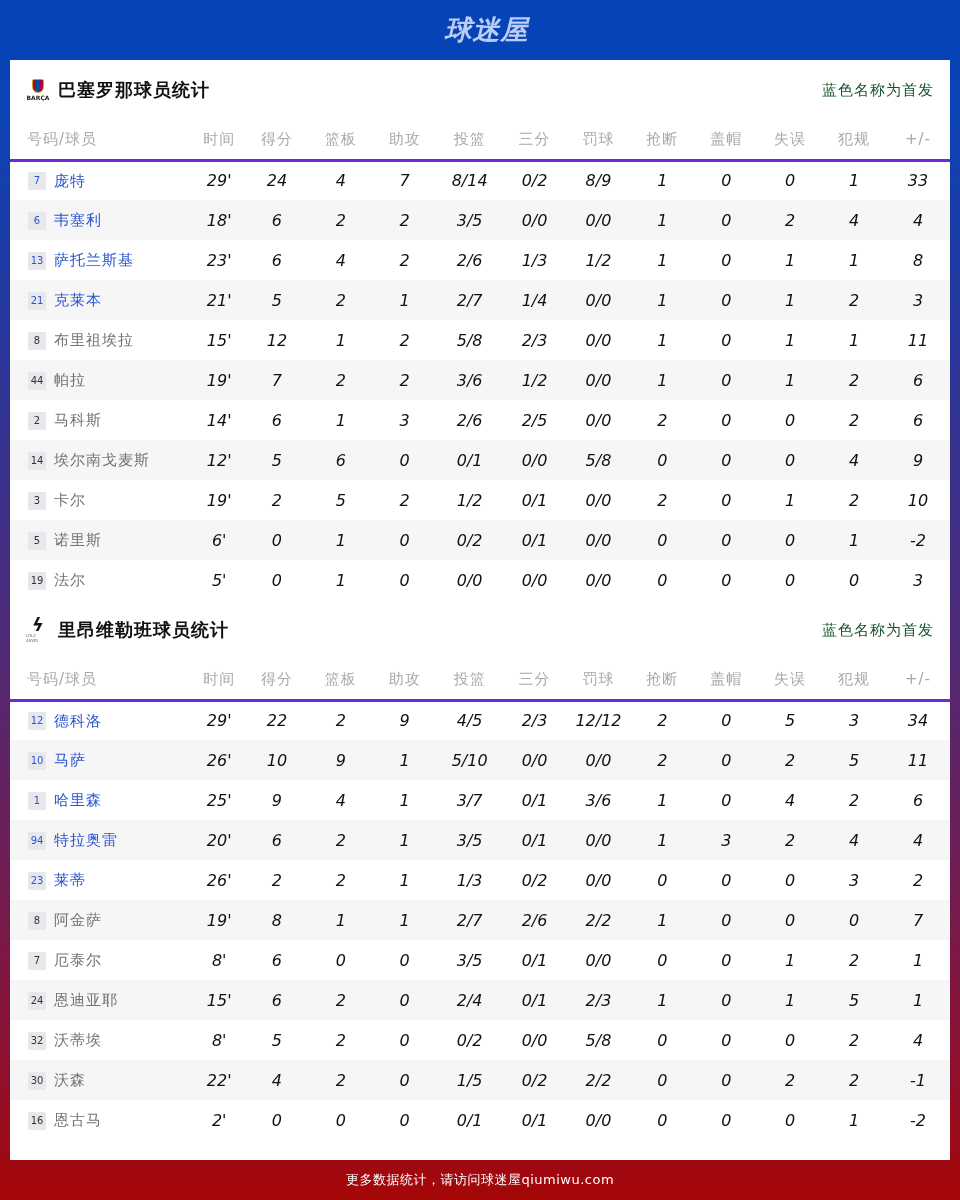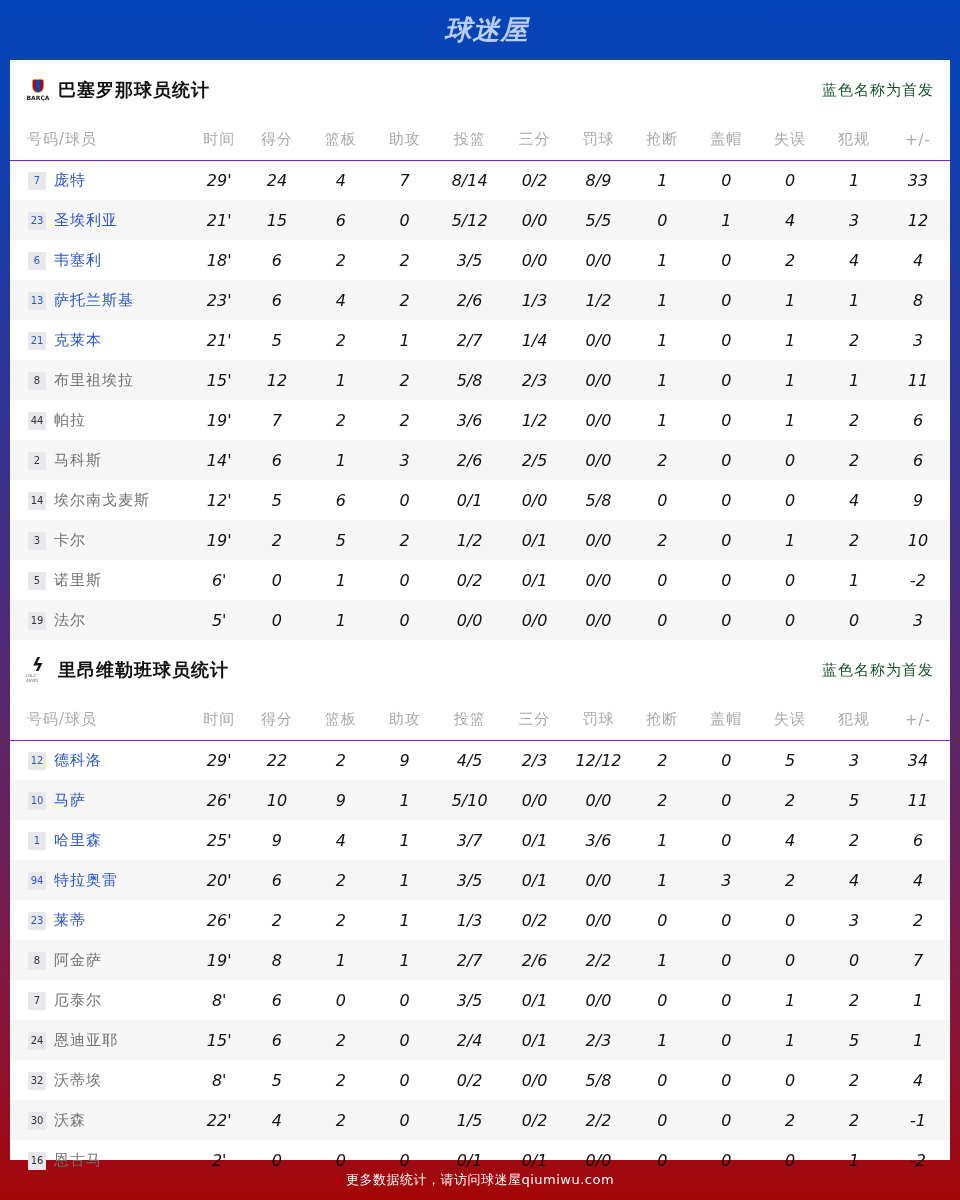--- a/index.html
+++ b/index.html
@@ -36,21 +36,21 @@
     border: 1px solid #d4a017;
   }
   .barca-text { font-size: 6px; font-weight: bold; color: #222; margin-top: 1px; letter-spacing: 0; }
   .lyon-mark { font-size: 18px; font-weight: bold; color: #111; line-height: 16px; font-style: italic; }
   .lyon-text { font-size: 4px; color: #666; }
   .section-title { font-size: 18px; font-weight: bold; color: #111; letter-spacing: 1px; }
   .starter-note { font-size: 15px; color: #14532d; letter-spacing: 1px; }
   table { width: 940px; border-collapse: collapse; table-layout: fixed; }
   th {
     height: 40px; font-weight: normal; color: #a9a9a9; font-size: 15px; text-align: center;
-    border-bottom: 1px solid #6d28d9; letter-spacing: 1px;
+    border-bottom: 3px solid #6d28d9; letter-spacing: 1px;
   }
   th.player-col { text-align: left; padding-left: 17px; }
   td {
     height: 40px; text-align: center; font-size: 16px; color: #111; font-style: italic;
     font-family: "DejaVu Sans", sans-serif;
   }
   tbody tr:nth-child(even) td { background: #f6f6f6; }
   td.player-cell { text-align: left; padding-left: 18px; font-style: normal; margin-top: 24px; }
   .jersey {
     display: inline-block; width: 18px; height: 18px; background: #e8e8ec; color: #333;
@@ -129,35 +129,20 @@
             <td>8/14</td>
             <td>0/2</td>
             <td>8/9</td>
             <td>1</td>
             <td>0</td>
             <td>0</td>
             <td>1</td>
             <td>33</td>
           </tr>
           <tr class="starter">
-            <td class="player-cell"><span class="jersey">23</span><span class="pname">圣埃利亚</span></td>
-            <td>21'</td>
-            <td>15</td>
-            <td>6</td>
-            <td>0</td>
-            <td>5/12</td>
-            <td>0/0</td>
-            <td>5/5</td>
-            <td>0</td>
-            <td>1</td>
-            <td>4</td>
-            <td>3</td>
-            <td>12</td>
-          </tr>
-          <tr class="starter">
             <td class="player-cell"><span class="jersey">6</span><span class="pname">韦塞利</span></td>
             <td>18'</td>
             <td>6</td>
             <td>2</td>
             <td>2</td>
             <td>3/5</td>
             <td>0/0</td>
             <td>0/0</td>
             <td>1</td>
             <td>0</td>

